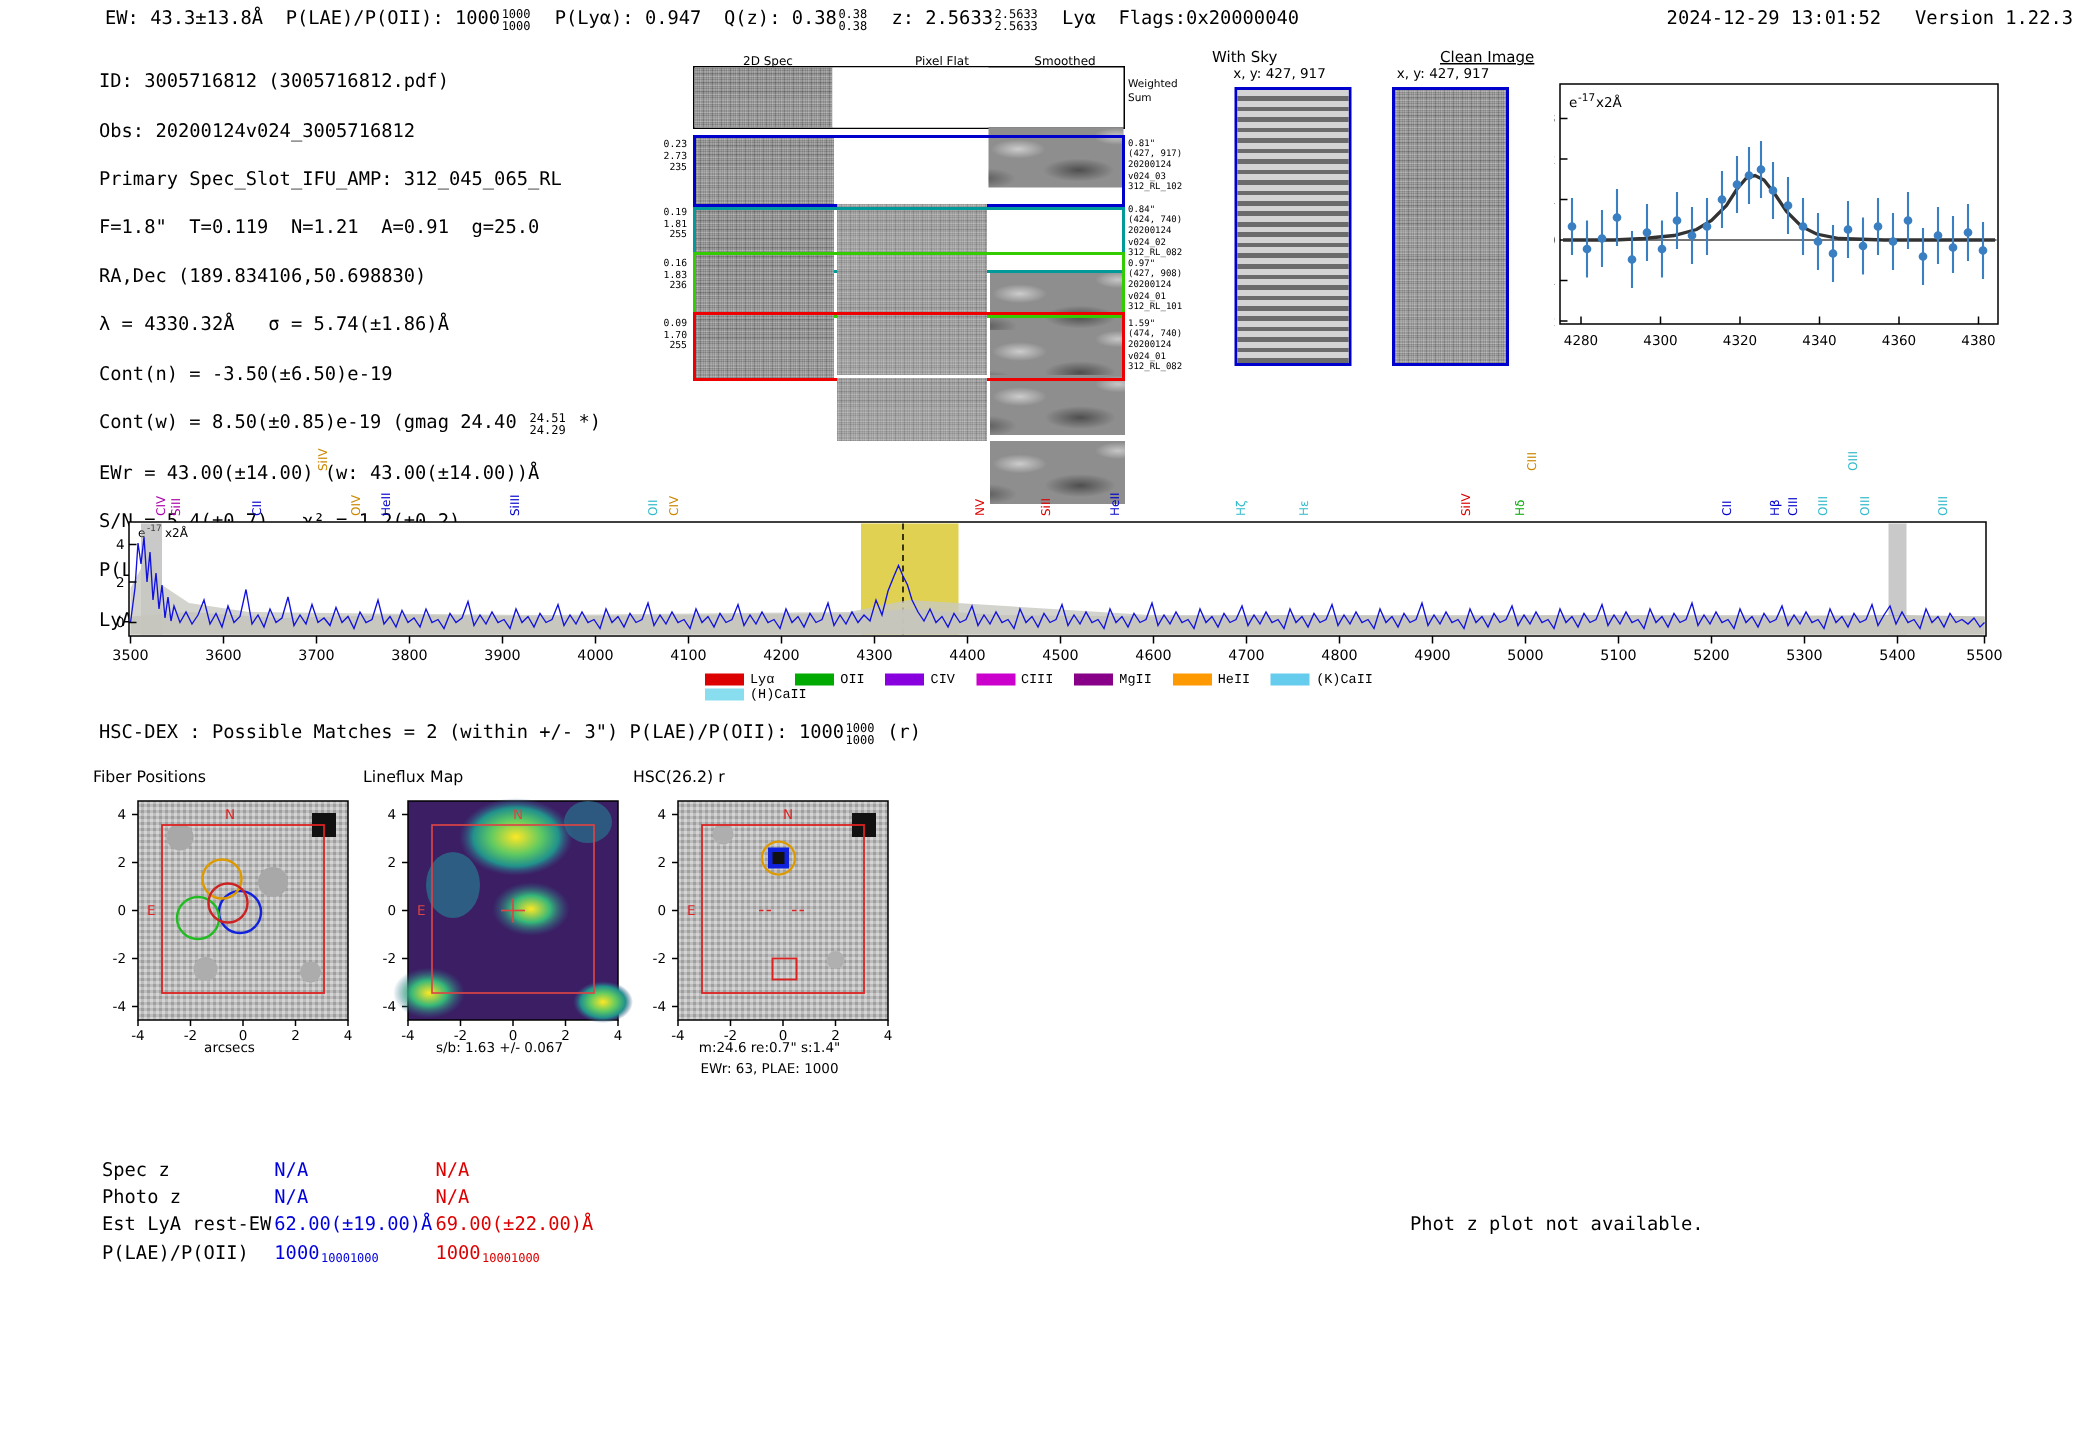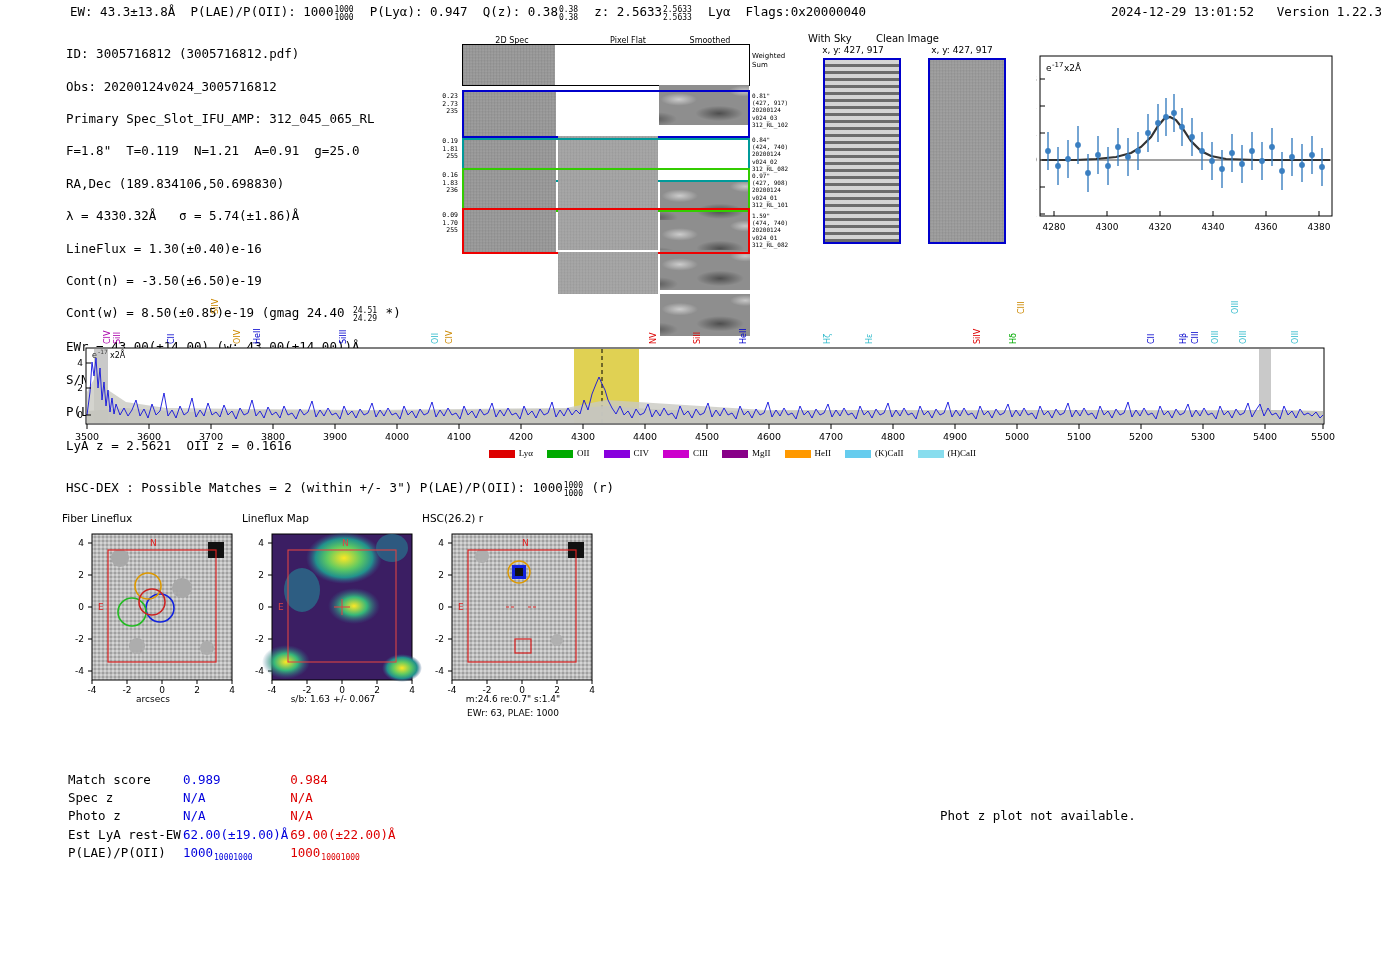--- a/index.html
+++ b/index.html
@@ -51,21 +51,21 @@
       radial-gradient(ellipse 26px 9px at 30% 40%, rgba(255,255,255,0.55), transparent 70%),
       radial-gradient(ellipse 34px 11px at 62% 65%, rgba(0,0,0,0.45), transparent 70%),
       radial-gradient(ellipse 22px 8px at 82% 25%, rgba(255,255,255,0.5), transparent 70%),
       radial-gradient(ellipse 30px 10px at 12% 75%, rgba(0,0,0,0.35), transparent 70%);
   }
   .rowlabelL { font-size:6.5px; line-height:7.6px; text-align:right; white-space:pre; }
   .rowlabelR { font-size:6px; line-height:7.2px; white-space:pre; }
   .linelabel { font-family:"DejaVu Sans", sans-serif; font-size:8px; }
 
   
-  #legend { font-family:Liberation Serif, serif; font-size:9px;text-align:right; }
+  #legend { font-family:Liberation Mono, monospace; font-size:9px; }
   .legbox { display:inline-block; width:26px; height:8px; vertical-align:middle; margin-right:4px; }
   .legitem { display:inline-block; margin-right:14px; white-space:nowrap; }
 
   
   .cut-title { font-family:"DejaVu Sans", sans-serif; font-size:10.5px; text-align:left; }
   .cut-sub { font-family:"DejaVu Sans", sans-serif; font-size:9px; text-align:center; }
 
   
   #btable { left:66px; top:770px; font-size:12.5px; line-height:16.2px; }
   #btable td { font-size:12.5px; padding:0; line-height:16.2px; vertical-align:top; white-space:pre; font-family:"DejaVu Sans Mono", monospace; }
@@ -91,21 +91,20 @@
   <span>Version 1.22.3</span>
 </div>
 
 <div class="abs mono" id="infoblock">
 <div>ID: 3005716812 (3005716812.pdf)</div>
 <div>Obs: 20200124v024_3005716812</div>
 <div>Primary Spec_Slot_IFU_AMP: 312_045_065_RL</div>
 <div>F=1.8"  T=0.119  N=1.21  A=0.91  g=25.0</div>
 <div>RA,Dec (189.834106,50.698830)</div>
 <div>λ = 4330.32Å   σ = 5.74(±1.86)Å</div>
-<div>LineFlux = 1.30(±0.40)e-16</div>
 <div>Cont(n) = -3.50(±6.50)e-19</div>
 <div><span>Cont(w) = 8.50(±0.85)e-19 (gmag 24.40 </span><span class="frac"><span class="n">24.51</span><span class="d">24.29</span></span><span> *)</span></div>
 <div>EWr = 43.00(±14.00) (w: 43.00(±14.00))Å</div>
 <div>S/N = 5.4(±0.7)   χ² = 1.2(±0.2)</div>
 <div><span>P(LAE)/P(OII): 1000</span><span class="frac"><span class="n">1000</span><span class="d">1000</span></span></div>
 <div>LyA z = 2.5621  OII z = 0.1616</div>
 </div>
 
 <div class="abs panel-title" style="left:462px; top:36px; width:100px;">2D Spec</div>
 <div class="abs panel-title" style="left:578px; top:36px; width:100px;">Pixel Flat</div>
@@ -174,21 +173,21 @@
 v024_01
 312_RL_082</div>
 
 <div class="abs cut-title" style="left:808px; top:33px; width:90px; font-size:10px;">With Sky</div>
 <div class="abs cut-sub" style="left:808px; top:45px; width:90px;">x, y: 427, 917</div>
 <div class="abs" style="left:823px; top:58px; width:78px; height:186px; border:2px solid #0000cc;">
   <div class="abs" style="inset:0; background:#bdbdbd;"></div>
   <div class="stripes"></div>
 </div>
 
-<div class="abs cut-title" style="left:876px; top:33px; width:100px; font-size:10px;">Clean Image</div>
+<div class="abs cut-title" style="left:960px; top:33px; width:100px; font-size:10px;text-decoration:underline;">Clean Image</div>
 <div class="abs cut-sub" style="left:912px; top:45px; width:100px;">x, y: 427, 917</div>
 <div class="abs noise noise-fine" style="left:928px; top:58px; width:78px; height:186px; border:2px solid #0000cc; background:#9e9e9e;"></div>
 
 <div class="abs" style="left:1036px; top:52px;">
   <svg width="300" height="196" viewBox="0 0 300 196">
     <rect x="4" y="4" width="292" height="160" fill="#ffffff" stroke="#000" stroke-width="1"></rect>
     <text x="10" y="19" font-family="DejaVu Sans, sans-serif" font-size="9">e</text>
     <text x="16" y="15" font-family="DejaVu Sans, sans-serif" font-size="7">-17</text>
     <text x="28" y="19" font-family="DejaVu Sans, sans-serif" font-size="9">x2Å</text>
 
@@ -483,21 +482,21 @@
 </div>
 
 <div class="abs" id="legend" style="left:470px; top:448px; width:520px;">
   <span class="legitem"><span class="legbox" style="background:#dd0000"></span><span>Lyα</span></span><span class="legitem"><span class="legbox" style="background:#00aa00"></span><span>OII</span></span><span class="legitem"><span class="legbox" style="background:#8800dd"></span><span>CIV</span></span><span class="legitem"><span class="legbox" style="background:#cc00cc"></span><span>CIII</span></span><span class="legitem"><span class="legbox" style="background:#880088"></span><span>MgII</span></span><span class="legitem"><span class="legbox" style="background:#ff9900"></span><span>HeII</span></span><span class="legitem"><span class="legbox" style="background:#66ccee"></span><span>(K)CaII</span></span><span class="legitem"><span class="legbox" style="background:#88ddee"></span><span>(H)CaII</span></span>
 </div>
 
 <div class="abs mono" id="hscdex">
   <span>HSC-DEX : Possible Matches = 2 (within +/- 3")  P(LAE)/P(OII): 1000</span><span class="frac"><span class="n">1000</span><span class="d">1000</span></span><span> (r)</span>
 </div>
 
-<div class="abs cut-title" style="left:62px; top:512px; width:178px;">Fiber Lineflux</div>
+<div class="abs cut-title" style="left:62px; top:512px; width:178px;">Fiber Positions</div>
 <div class="abs" style="left:62px; top:528px;">
   <svg width="182" height="172" viewBox="0 0 182 172">
 
     <g font-family="DejaVu Sans, sans-serif" font-size="9" text-anchor="end" fill="#000">
       <text x="22" y="18">4</text>
         <text x="22" y="50">2</text>
         <text x="22" y="82">0</text>
       <text x="22" y="114">-2</text>
         <text x="22" y="146">-4</text>
     </g>
@@ -653,25 +652,20 @@
       <line x1="170" y1="152" x2="170" y2="156"></line>
     </g>
   </svg>
 </div>
 <div class="abs cut-sub" style="left:422px; top:694px; width:182px;">m:24.6 re:0.7" s:1.4"</div>
 <div class="abs cut-sub" style="left:422px; top:708px; width:182px;">EWr: 63, PLAE: 1000</div>
 
 <table class="abs mono" id="btable">
   <tbody>
   <tr>
-    <td>Match score</td>
-    <td class="c-blue">0.989</td>
-    <td class="c-red">0.984</td>
-  </tr>
-  <tr>
     <td>Spec z</td>
     <td class="c-blue">N/A</td>
     <td class="c-red">N/A</td>
   </tr>
   <tr>
     <td>Photo z</td>
     <td class="c-blue">N/A</td>
     <td class="c-red">N/A</td>
   </tr>
   <tr>

